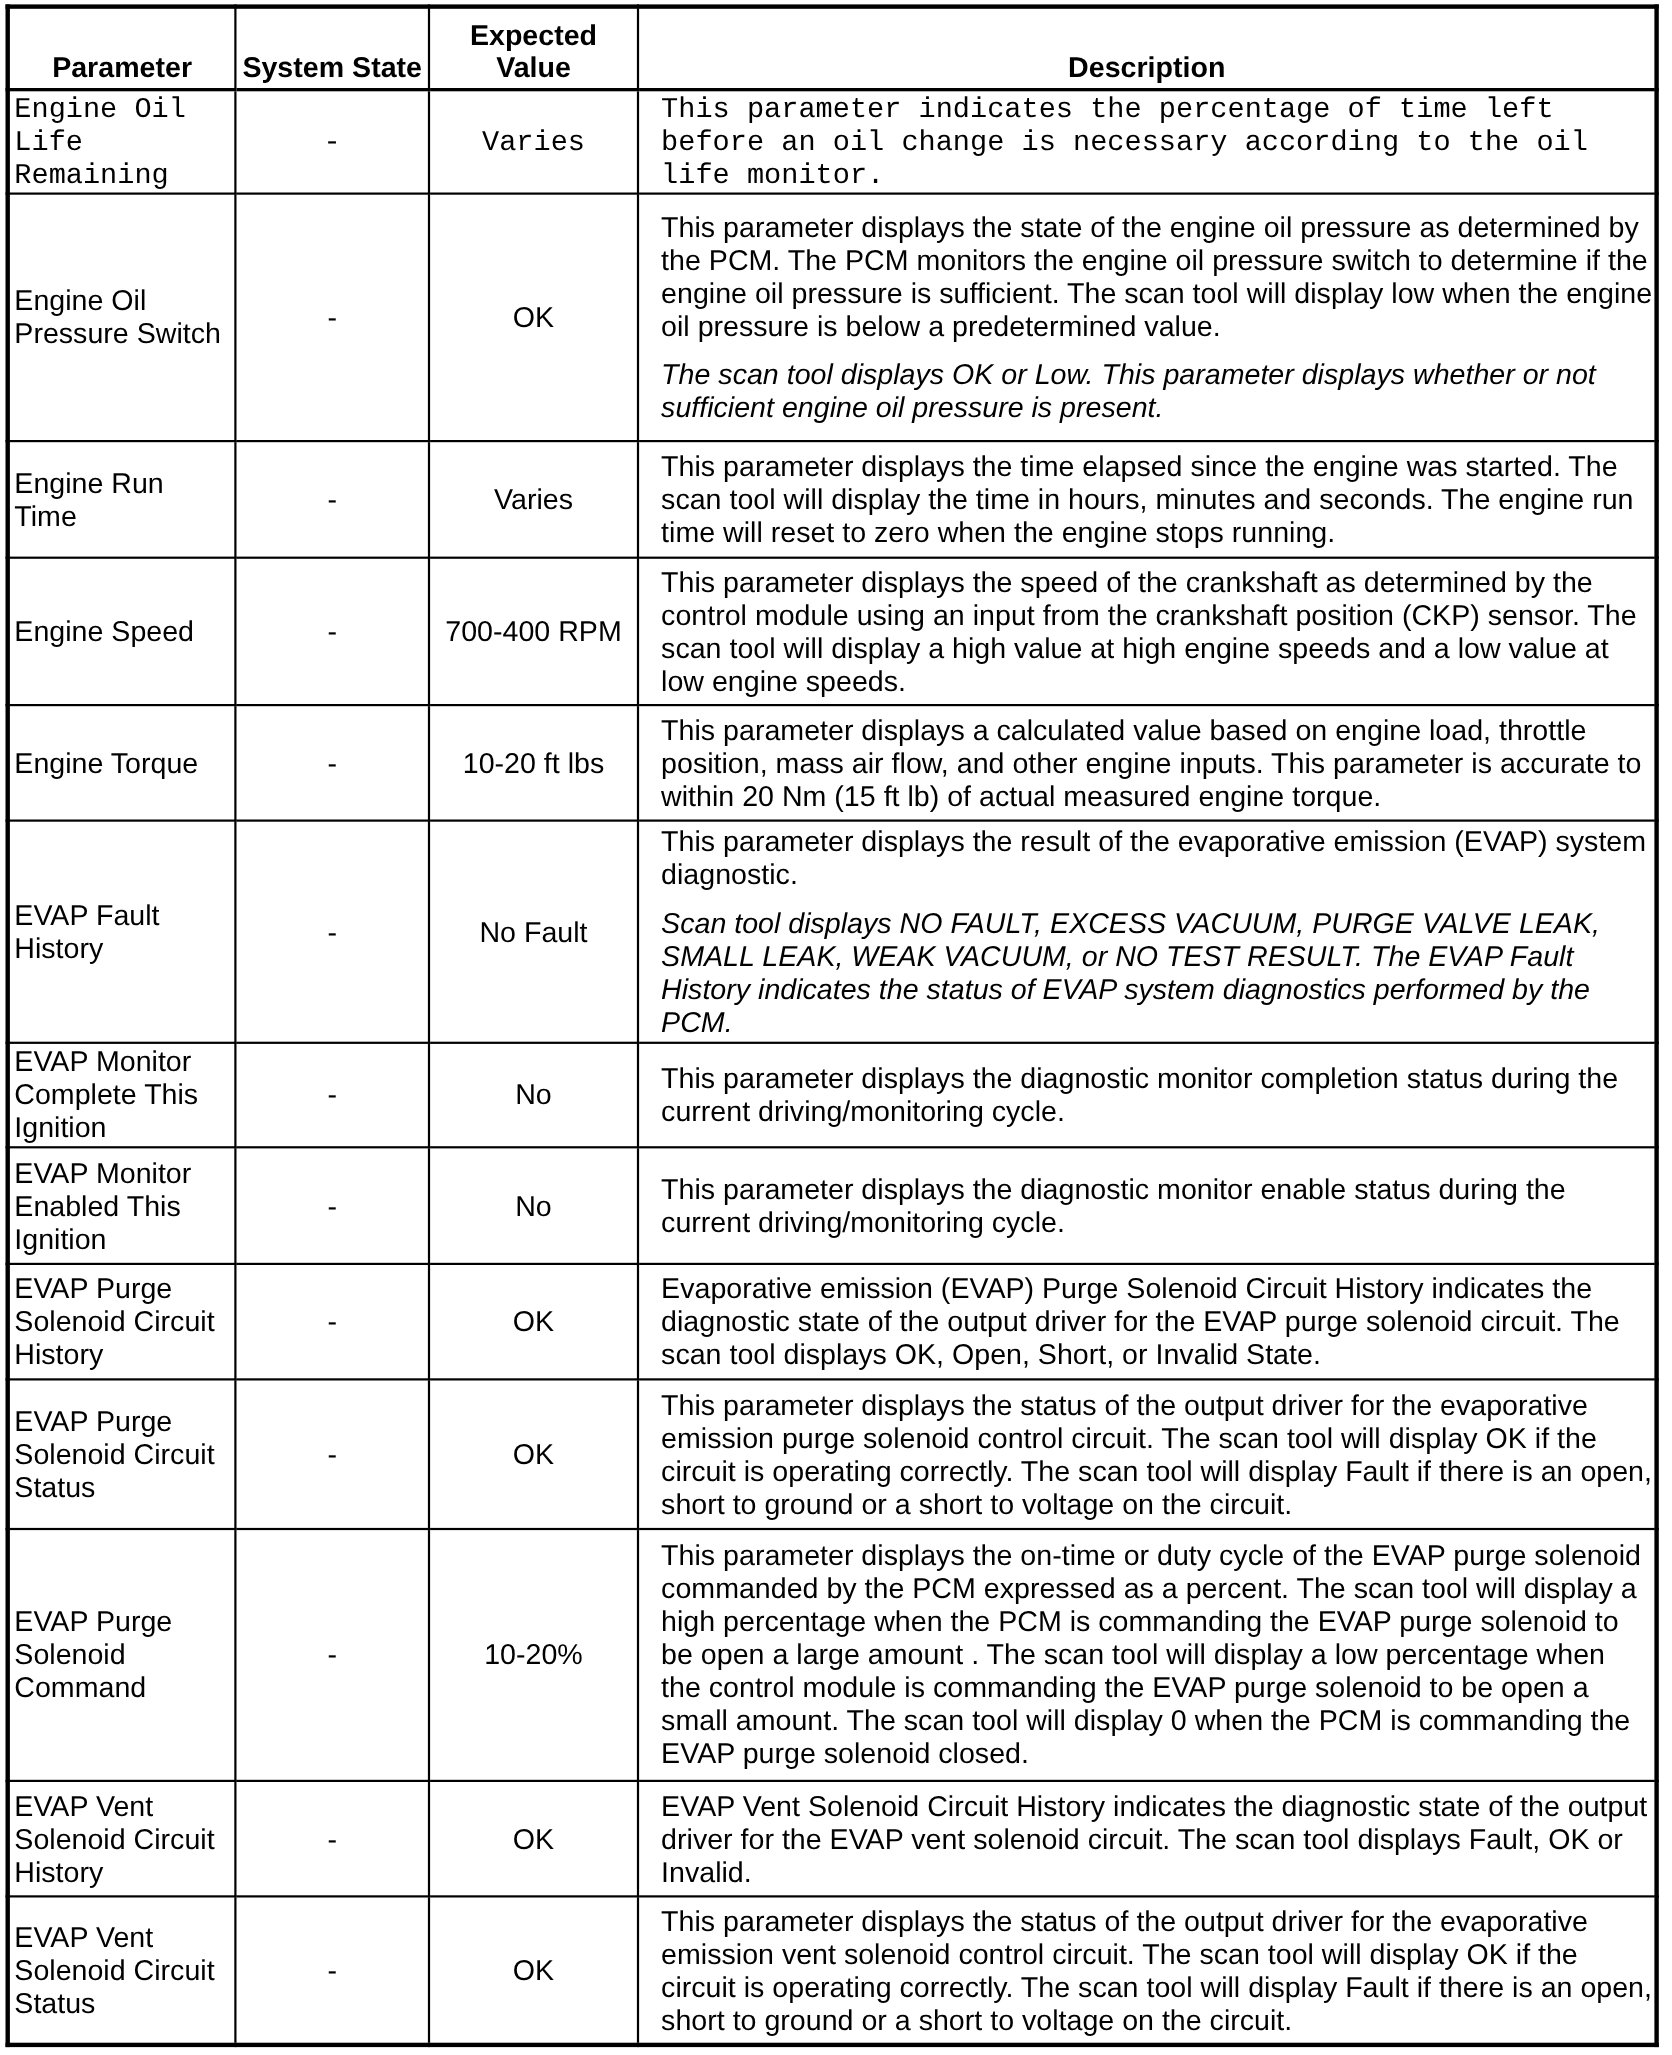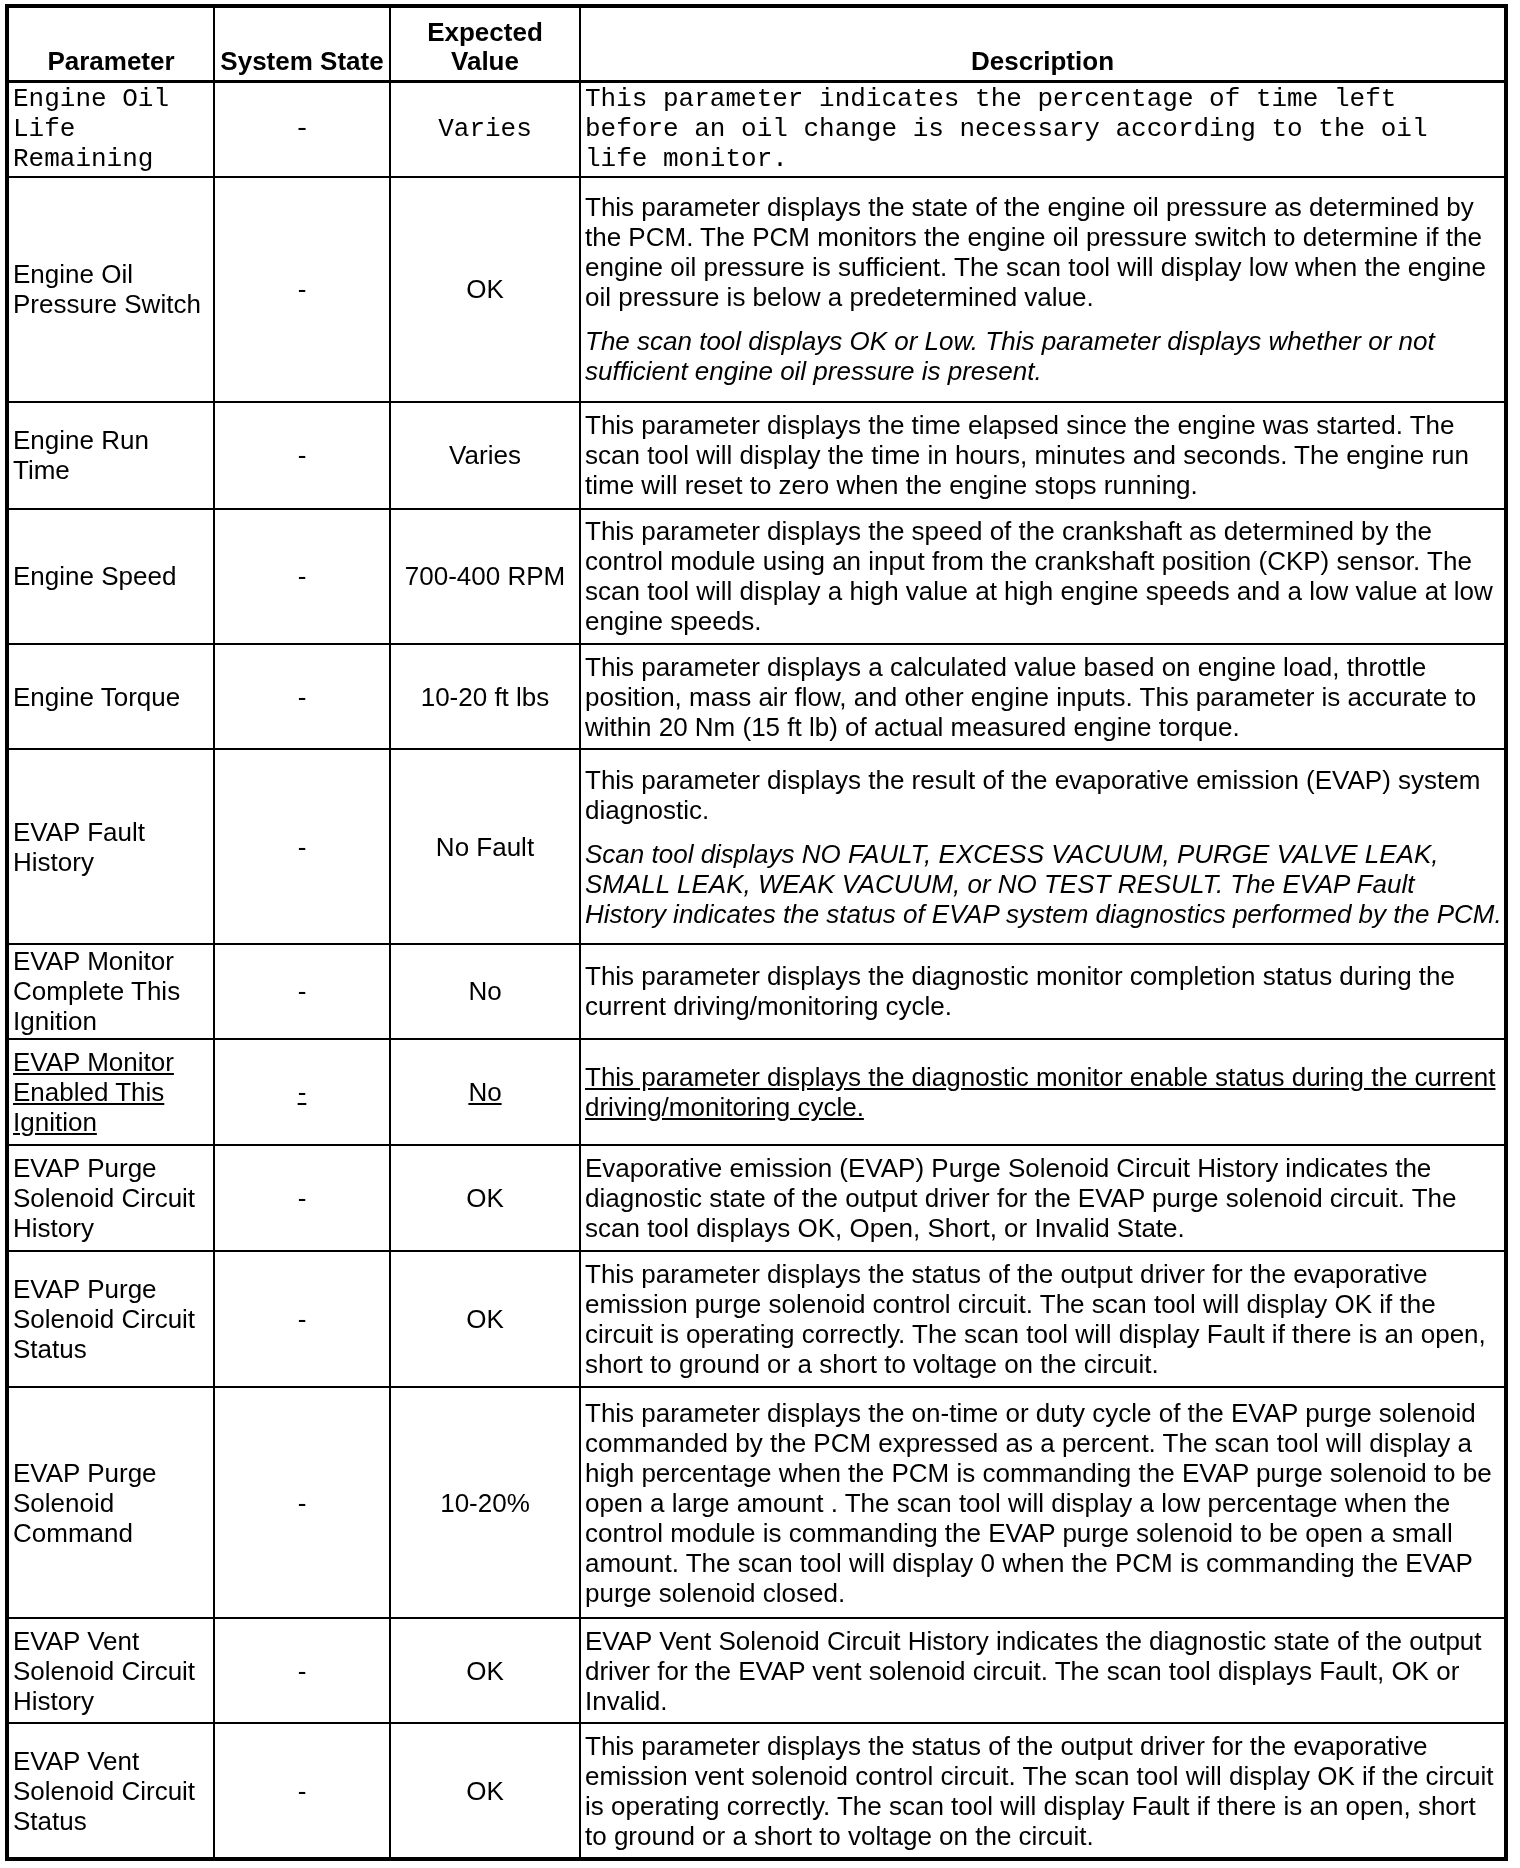--- a/index.html
+++ b/index.html
@@ -10,21 +10,21 @@
   #tbl col.c1 { width: 207px; }
   #tbl col.c2 { width: 176px; }
   #tbl col.c3 { width: 190px; }
   #tbl col.c4 { width: auto; }
   #tbl th, #tbl td { border: 2px solid #000; padding: 0 4px; font-size: 26px;
          line-height: 30px; vertical-align: middle; }
   #tbl thead th { font-weight: bold; text-align: center; vertical-align: bottom;
          padding-bottom: 4px; border-bottom: 3px solid #000; line-height: 29px; }
   #tbl td.param { text-align: left; padding-left: 4px; }
   #tbl td.state, #tbl td.value { text-align: center; }
-  #tbl td.desc { text-align: left; padding-left: 4px; padding-right: 2px; }
+  #tbl td.desc { text-align: left; padding-left: 20px; padding-right: 2px; }
   .desc p { margin: 0; }
   .desc p + p { margin-top: 14px; font-style: italic; }
 </style>
 </head>
 <body>
 
 <table id="tbl">
   <colgroup>
     <col class="c1">
       <col class="c2">
@@ -94,21 +94,21 @@
         </td>
       </tr>
       <tr style="height: 89px;">
         <td class="param">EVAP Monitor Complete This Ignition</td>
         <td class="state">-</td>
         <td class="value">No</td>
         <td class="desc">
           <p>This parameter displays the diagnostic monitor completion status during the current driving/monitoring cycle.</p>
         </td>
       </tr>
-      <tr style="height: 103px; text-decoration: underline;">
+      <tr style="height: 103px;">
         <td class="param">EVAP Monitor Enabled This Ignition</td>
         <td class="state">-</td>
         <td class="value">No</td>
         <td class="desc">
           <p>This parameter displays the diagnostic monitor enable status during the current driving/monitoring cycle.</p>
         </td>
       </tr>
       <tr style="height: 102px;">
         <td class="param">EVAP Purge Solenoid Circuit History</td>
         <td class="state">-</td>

